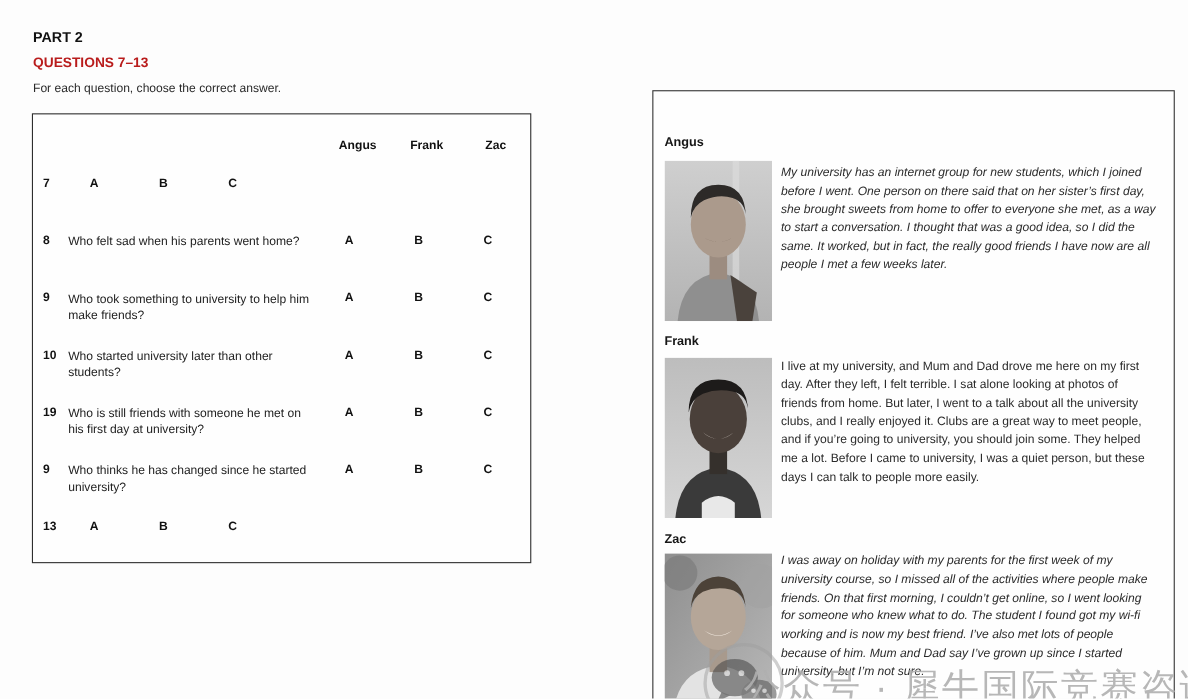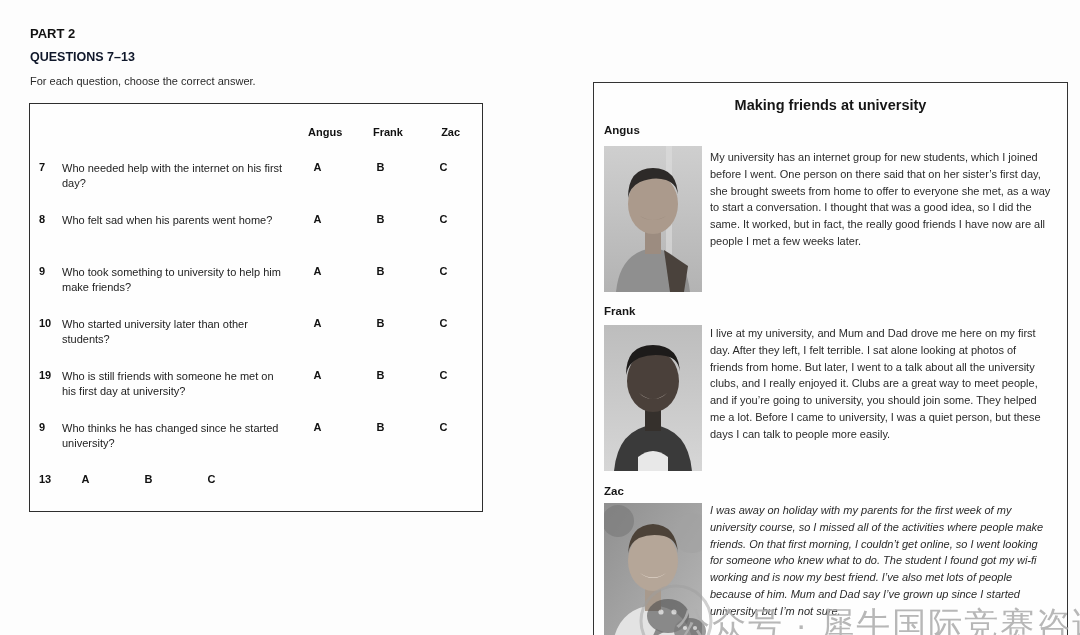--- a/index.html
+++ b/index.html
@@ -5,21 +5,21 @@
   * { margin:0; padding:0; box-sizing:border-box; }
   html,body { width:1080px; height:635px; }
   body {
     font-family:"Liberation Sans","DejaVu Sans",sans-serif;
     background:#fdfdfd; color:#1e1e1e; position:relative; overflow:hidden;
   }
   .page { position:absolute; inset:0;margin-top:25px; }
 
   
   .part-label { position:absolute; left:30px; top:1px; font-size:13px; font-weight:bold; color:#111; }
-  .questions-label { position:absolute; left:30px; top:25px; font-size:12.5px; font-weight:bold; color:#0f172a; }
+  .questions-label { position:absolute; left:30px; top:25px; font-size:12.5px; font-weight:bold; color:#b91c1c; }
   .instruction { position:absolute; left:30px; top:50px; font-size:11px; color:#2a2a2a; }
 
   .qtable {
     position:absolute; left:29px; top:78px; width:454px; height:409px;
     border:1.5px solid #2e2e2e; background:#fefefe;
   }
   .thead { display:flex; padding-top:22px; height:57px; }
   .thead .spacer { width:265px; }
   .thead .cname { width:63px; text-align:center; font-size:11px; font-weight:bold; color:#111; }
   .trow { display:flex; height:52px; align-items:flex-start; }
@@ -35,21 +35,21 @@
   }
   .passage-title { position:absolute; left:0; top:14px; width:100%; text-align:center;
     font-size:14.5px; font-weight:bold; color:#161616; }
   .sec-name { position:absolute; font-size:11.5px; font-weight:bold; color:#161616; }
   .sec-text { position:absolute; left:116px; width:341px; font-size:11px; line-height:16.8px; color:#2b2b2b; }
   .portrait-box { position:absolute; left:10px; width:98px; height:146px; overflow:hidden; }
   .portrait { width:100%; height:100%; display:block; }
 
   .name-angus { top:41px; left:10px; }
   .photo-angus { top:63px; }
-  .text-angus { top:66px; }
+  .text-angus { top:66px;font-style:italic; }
   .name-frank { top:222px; left:10px; }
   .photo-frank { top:242px; }
   .text-frank { top:242px; }
   .name-zac  { top:402px; left:10px; }
   .photo-zac { top:420px; }
   .text-zac  { top:419px;font-style:italic; }
 
   
   .watermark { position:absolute; left:0; top:0; width:100%; height:100%; pointer-events:none; }
   .wm-icon { position:absolute; left:632px; top:558px; width:92px; height:77px; opacity:.75; }
@@ -71,21 +71,20 @@
   <div class="qtable">
     <div class="thead">
       <div class="spacer"></div>
       <div class="cname">Angus</div>
       <div class="cname">Frank</div>
       <div class="cname">Zac</div>
     </div>
 
     <div class="trow">
       <div class="qnum">7</div>
-      <div class="qtext">Who needed help with the internet on his first day?</div>
       <div class="opt">A</div>
       <div class="opt">B</div>
       <div class="opt">C</div>
     </div>
     <div class="trow">
       <div class="qnum">8</div>
       <div class="qtext">Who felt sad when his parents went home?</div>
       <div class="opt">A</div>
       <div class="opt">B</div>
       <div class="opt">C</div>
@@ -120,21 +119,20 @@
     </div>
     <div class="trow">
       <div class="qnum">13</div>
       <div class="opt">A</div>
       <div class="opt">B</div>
       <div class="opt">C</div>
     </div>
   </div>
 
   <div class="passage">
-    <div class="passage-title">Making friends at university</div>
 
     <div class="sec-name name-angus">Angus</div>
     <div class="portrait-box photo-angus">
       <svg class="portrait" viewBox="0 0 98 146" preserveAspectRatio="none">
         <defs>
             <linearGradient id="bgA" x1="0" y1="0" x2="0" y2="1">
           <stop offset="0" stop-color="#cfcfcf"></stop>
               <stop offset="1" stop-color="#b3b3b3"></stop>
             </linearGradient>
           </defs>

